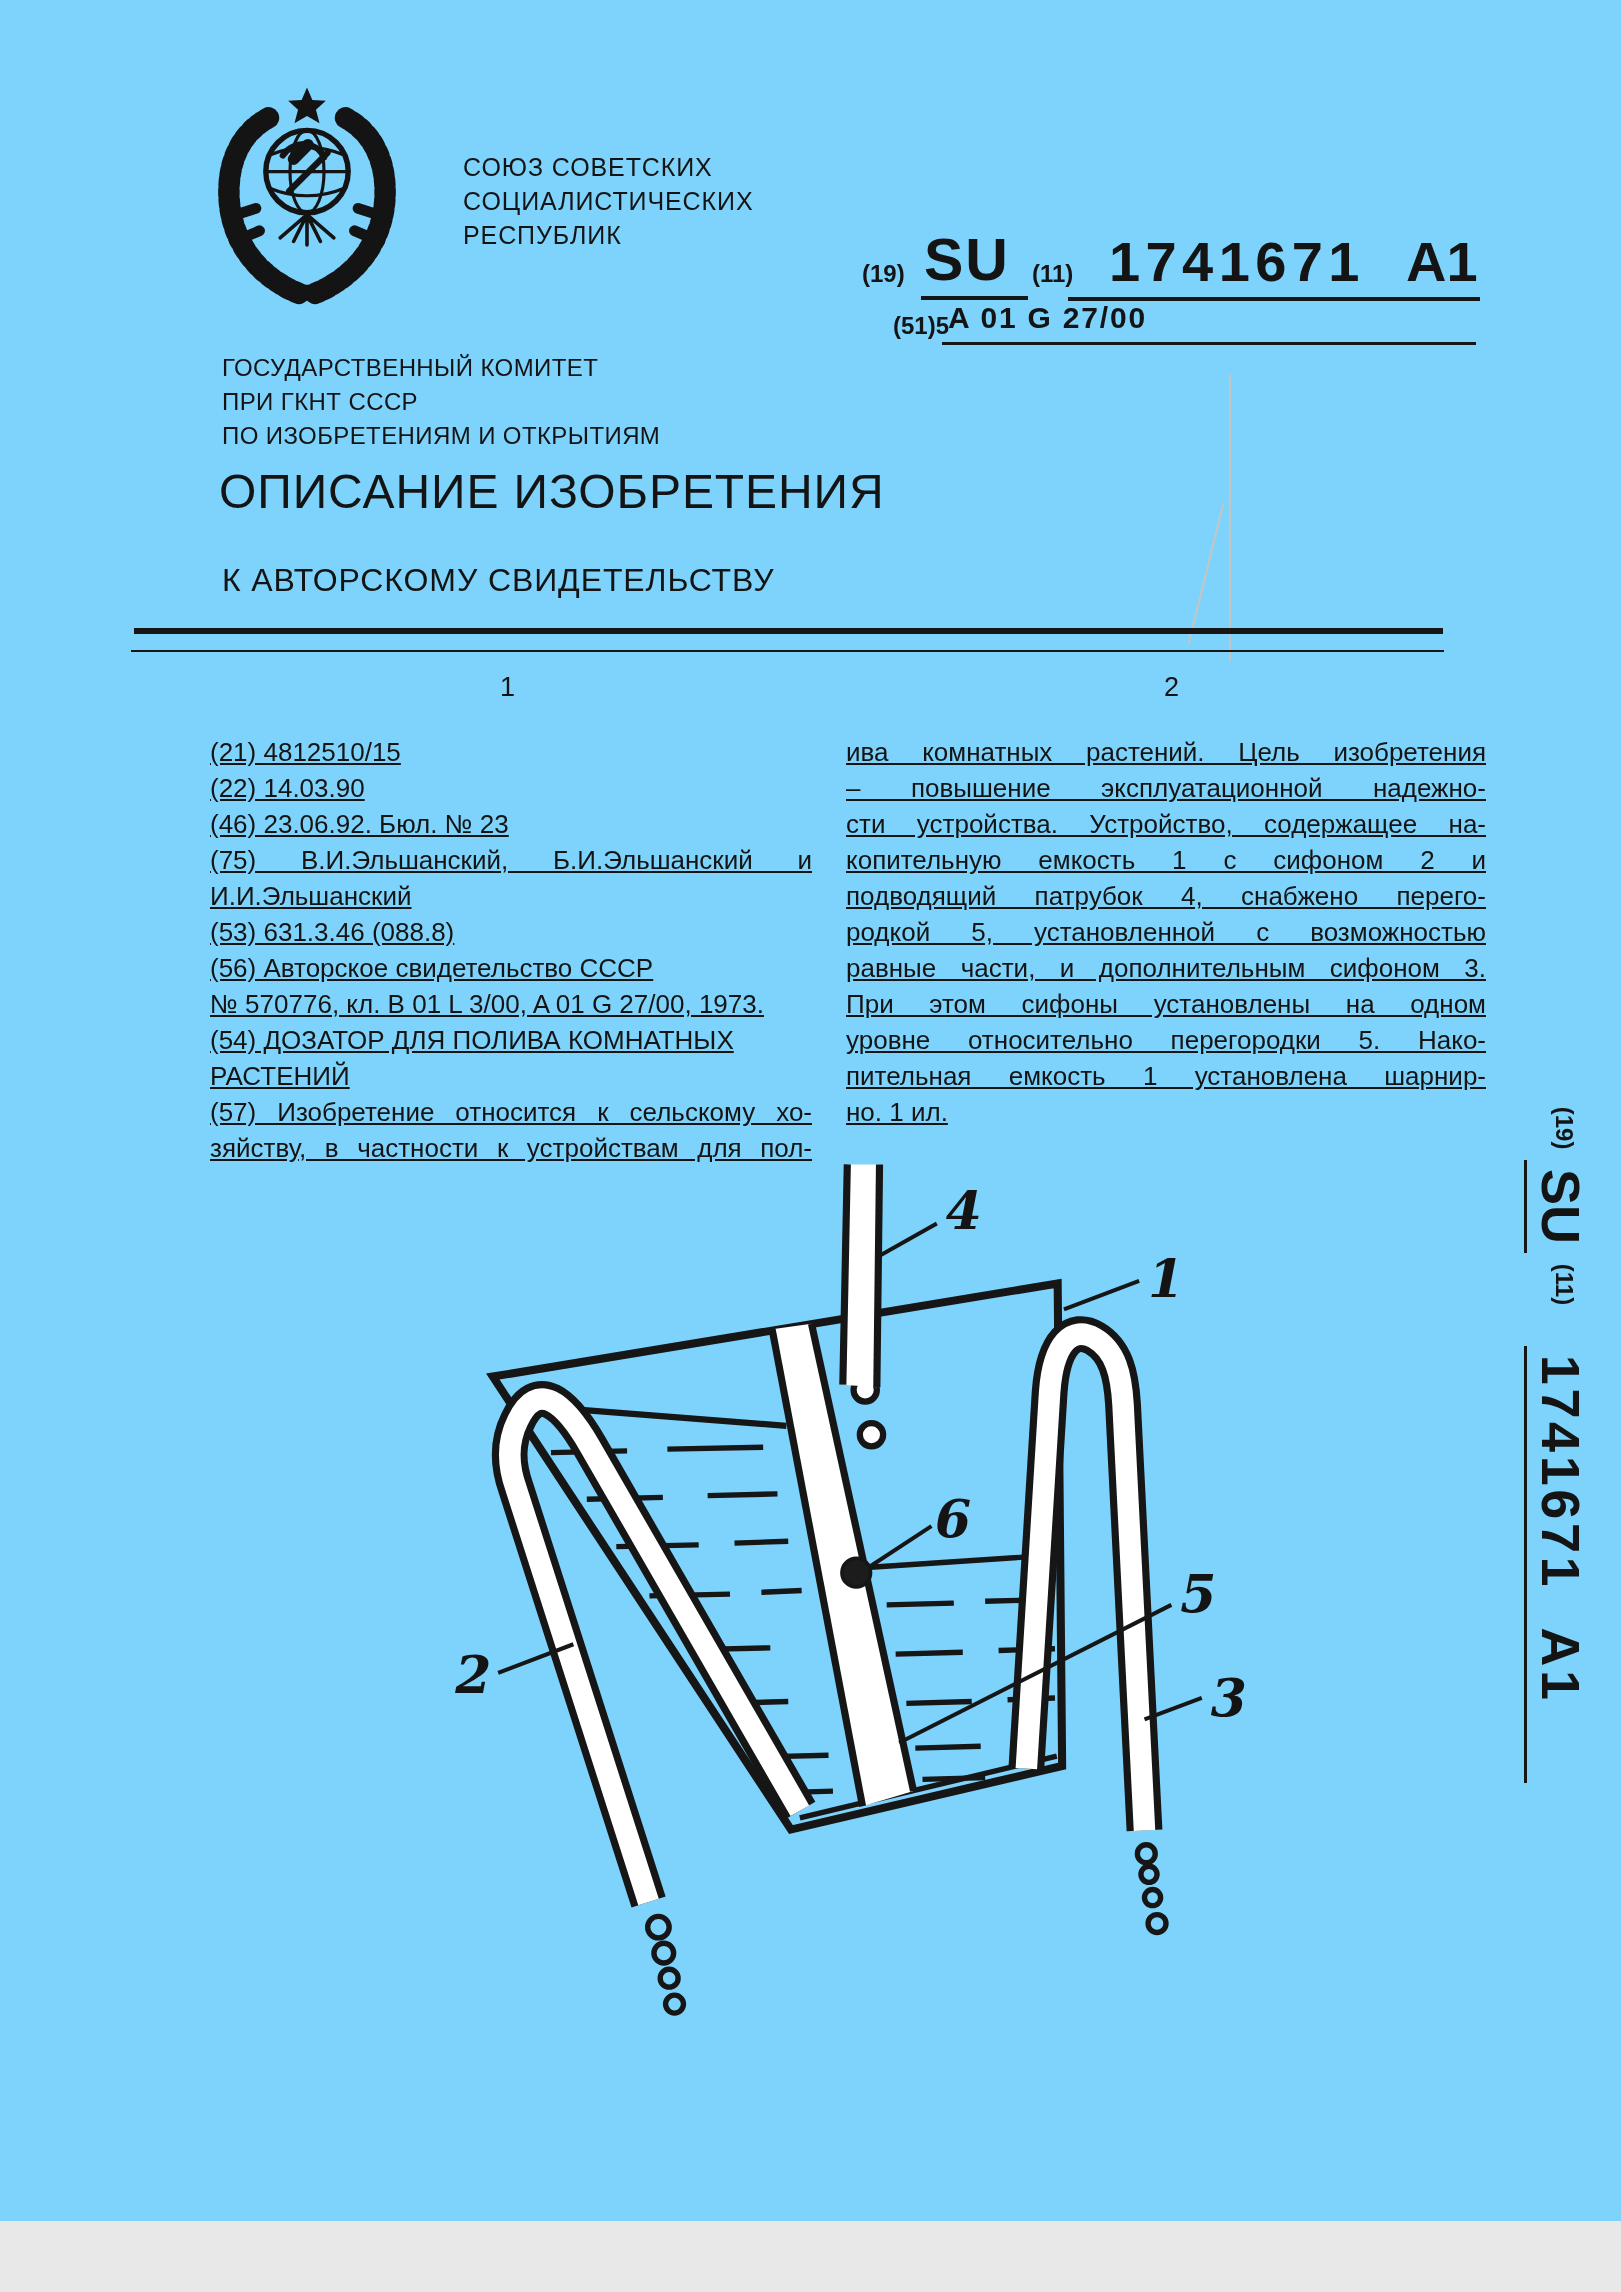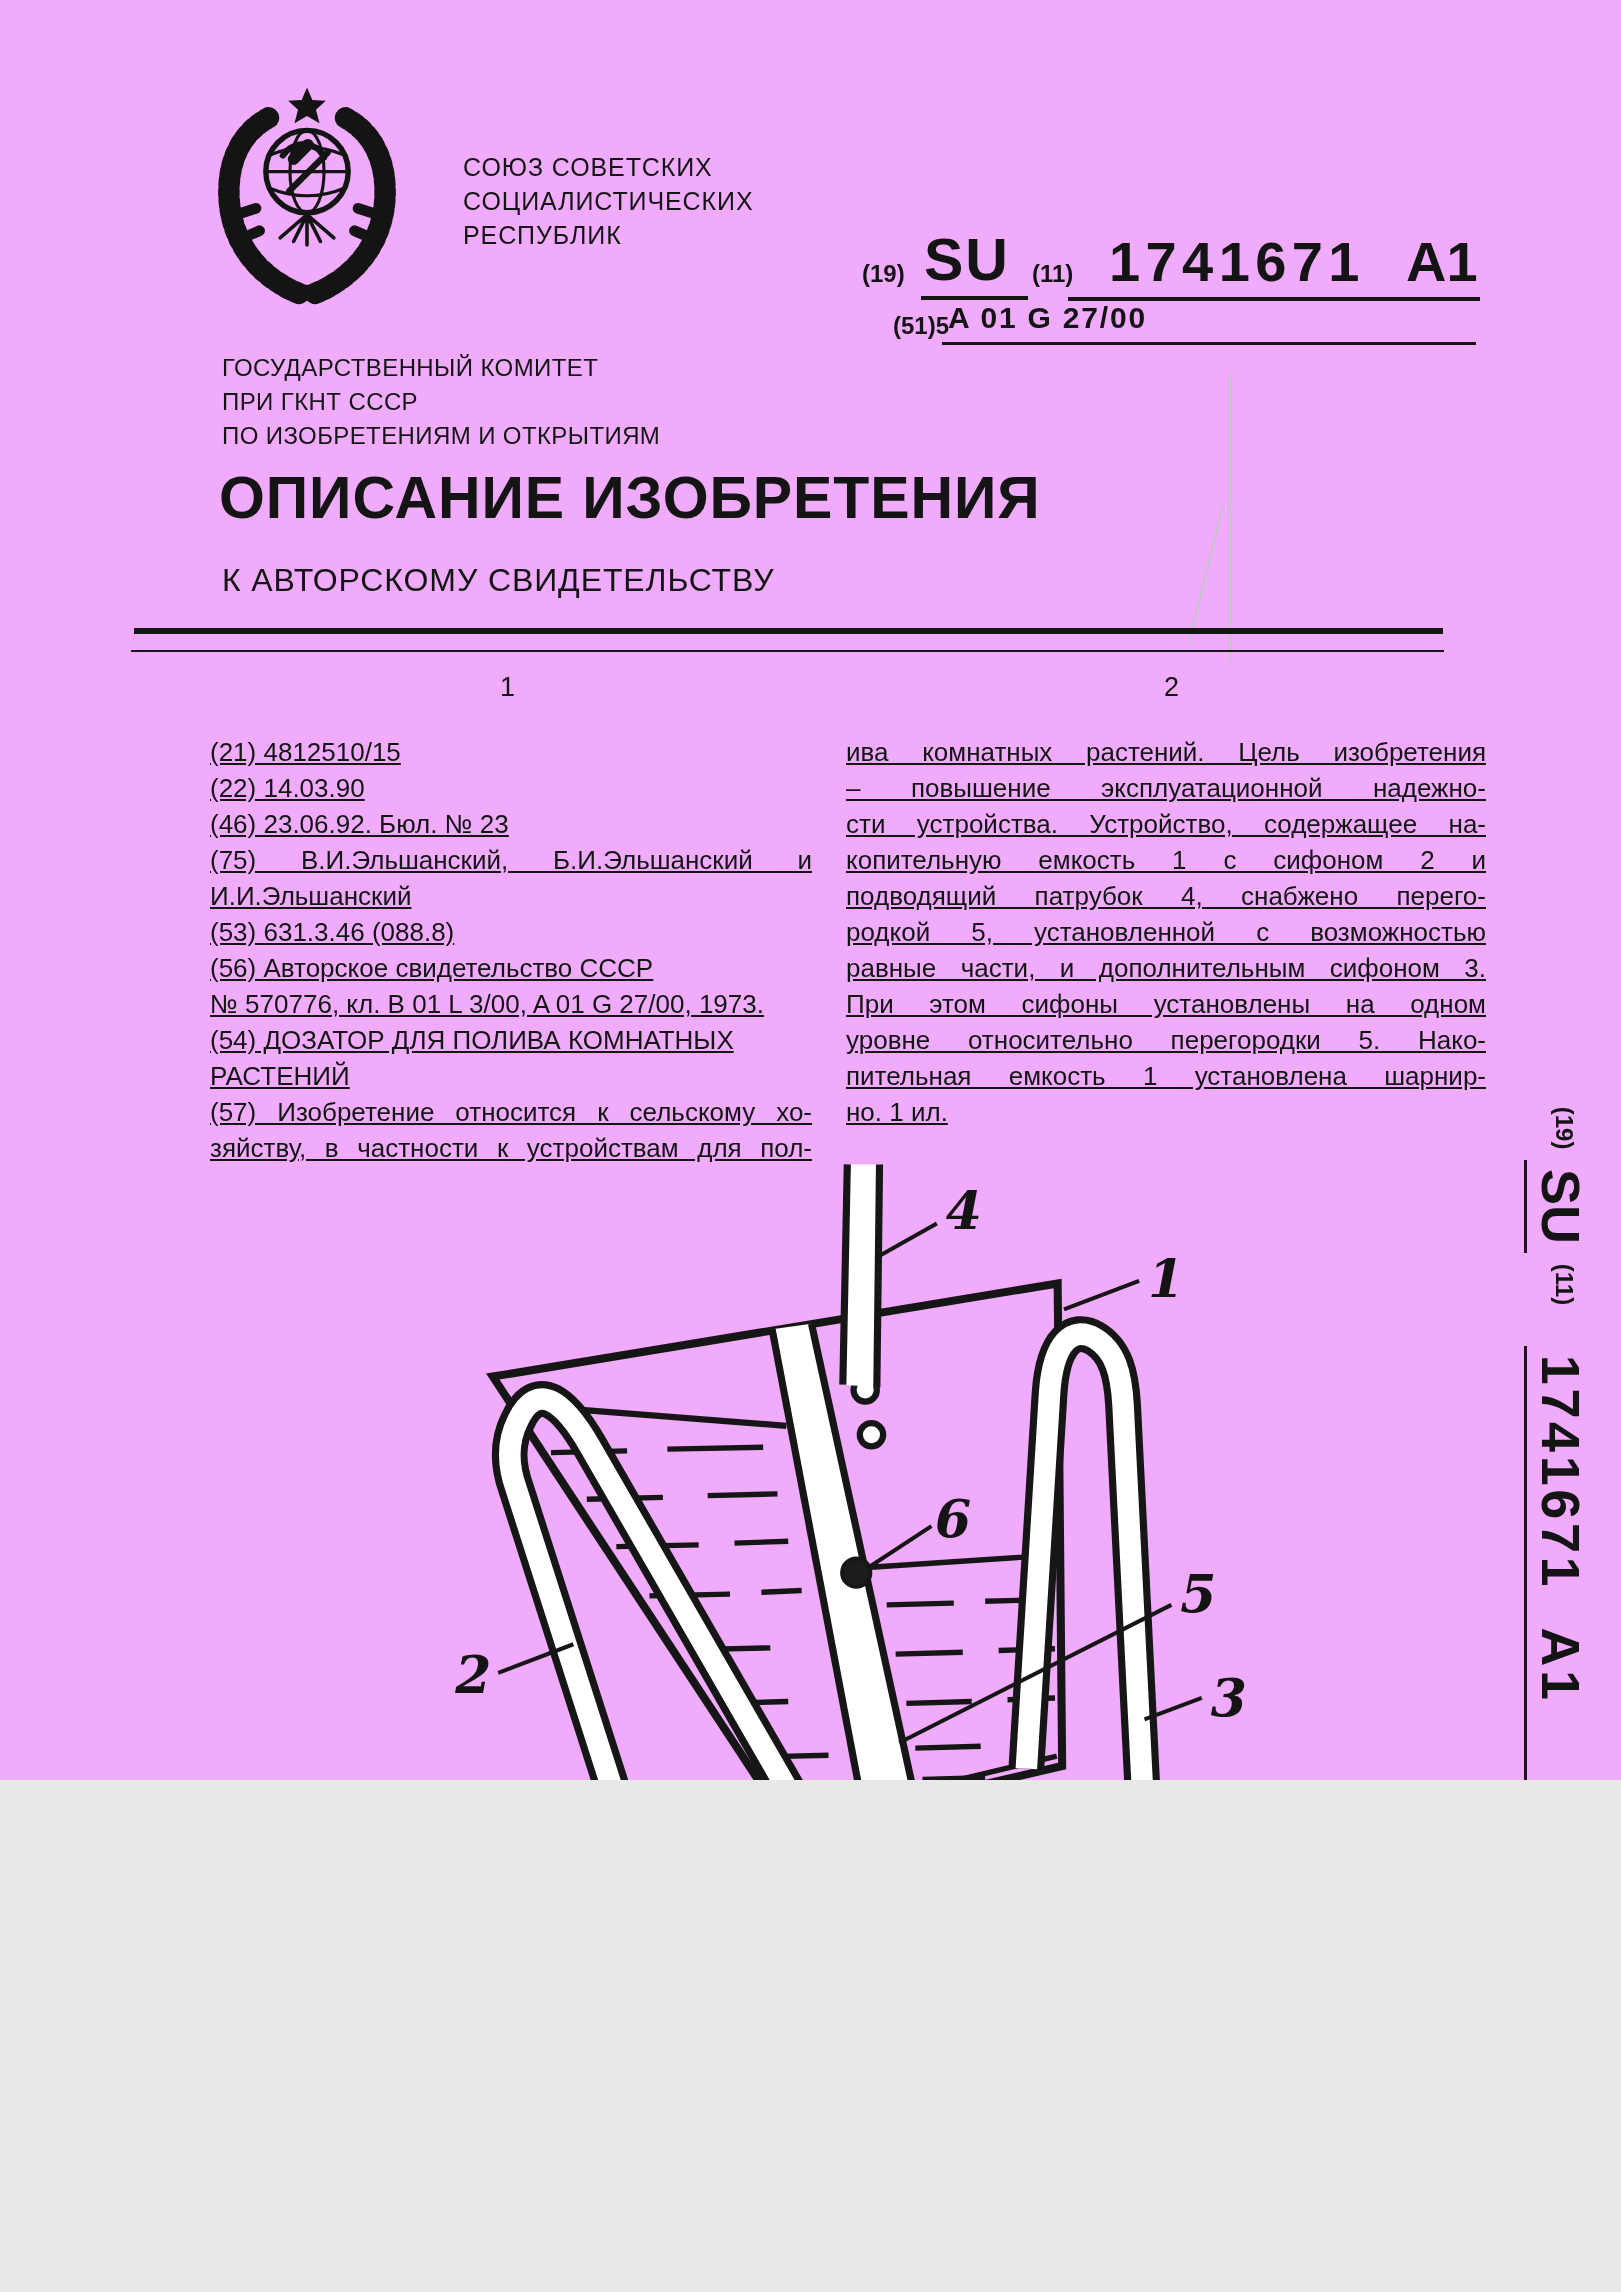--- a/index.html
+++ b/index.html
@@ -1,23 +1,23 @@
 <!DOCTYPE html>
 <html style="font-size:14.3px"><head>
 <meta charset="utf-8">
 <style>
   html,body{margin:0;padding:0;background:#e8e8e8;}
-  #page{position:relative;width:1621px;height:1780px;background:#f0abfc;overflow:hidden;
+  #page{position:relative;width:1621px;height:2221px;background:#7dd3fc;overflow:hidden;
         font-family:"Liberation Sans",sans-serif;color:#141414;}
   .abs{position:absolute;}
   .ln{white-space:nowrap;}
   
   .union{left:463px;top:150px;font-size:25px;line-height:34px;font-weight:500;letter-spacing:0.9px;}
   .committee{left:222px;top:351px;font-size:24px;line-height:34px;font-weight:500;letter-spacing:0.4px;}
-  .doc-title{left:219px;top:464px;font-size:59px;font-weight:700;letter-spacing:0.9px;}
+  .doc-title{left:219px;top:464px;font-size:48px;font-weight:400;letter-spacing:0.9px;}
   .doc-sub{left:222px;top:562px;font-size:32px;font-weight:500;letter-spacing:0.9px;}
   .c19{left:862px;top:260px;font-size:24px;font-weight:700;}
   .csu{left:924px;top:226px;font-size:59px;font-weight:700;letter-spacing:1.8px;}
   .c11{left:1032px;top:260px;font-size:24px;font-weight:700;}
   .cnum{left:1109px;top:229px;font-size:56px;font-weight:700;letter-spacing:5.4px;}
   .ckind{left:1406px;top:229px;font-size:56px;font-weight:700;}
   .c51{left:862px;top:312px;font-size:24px;font-weight:700;margin-left:31px;}
   .cipc{left:948px;top:301px;font-size:30px;font-weight:700;letter-spacing:1.8px;}
   .rule{background:#161616;}
   .scratch{background:#c4c4c4;}

